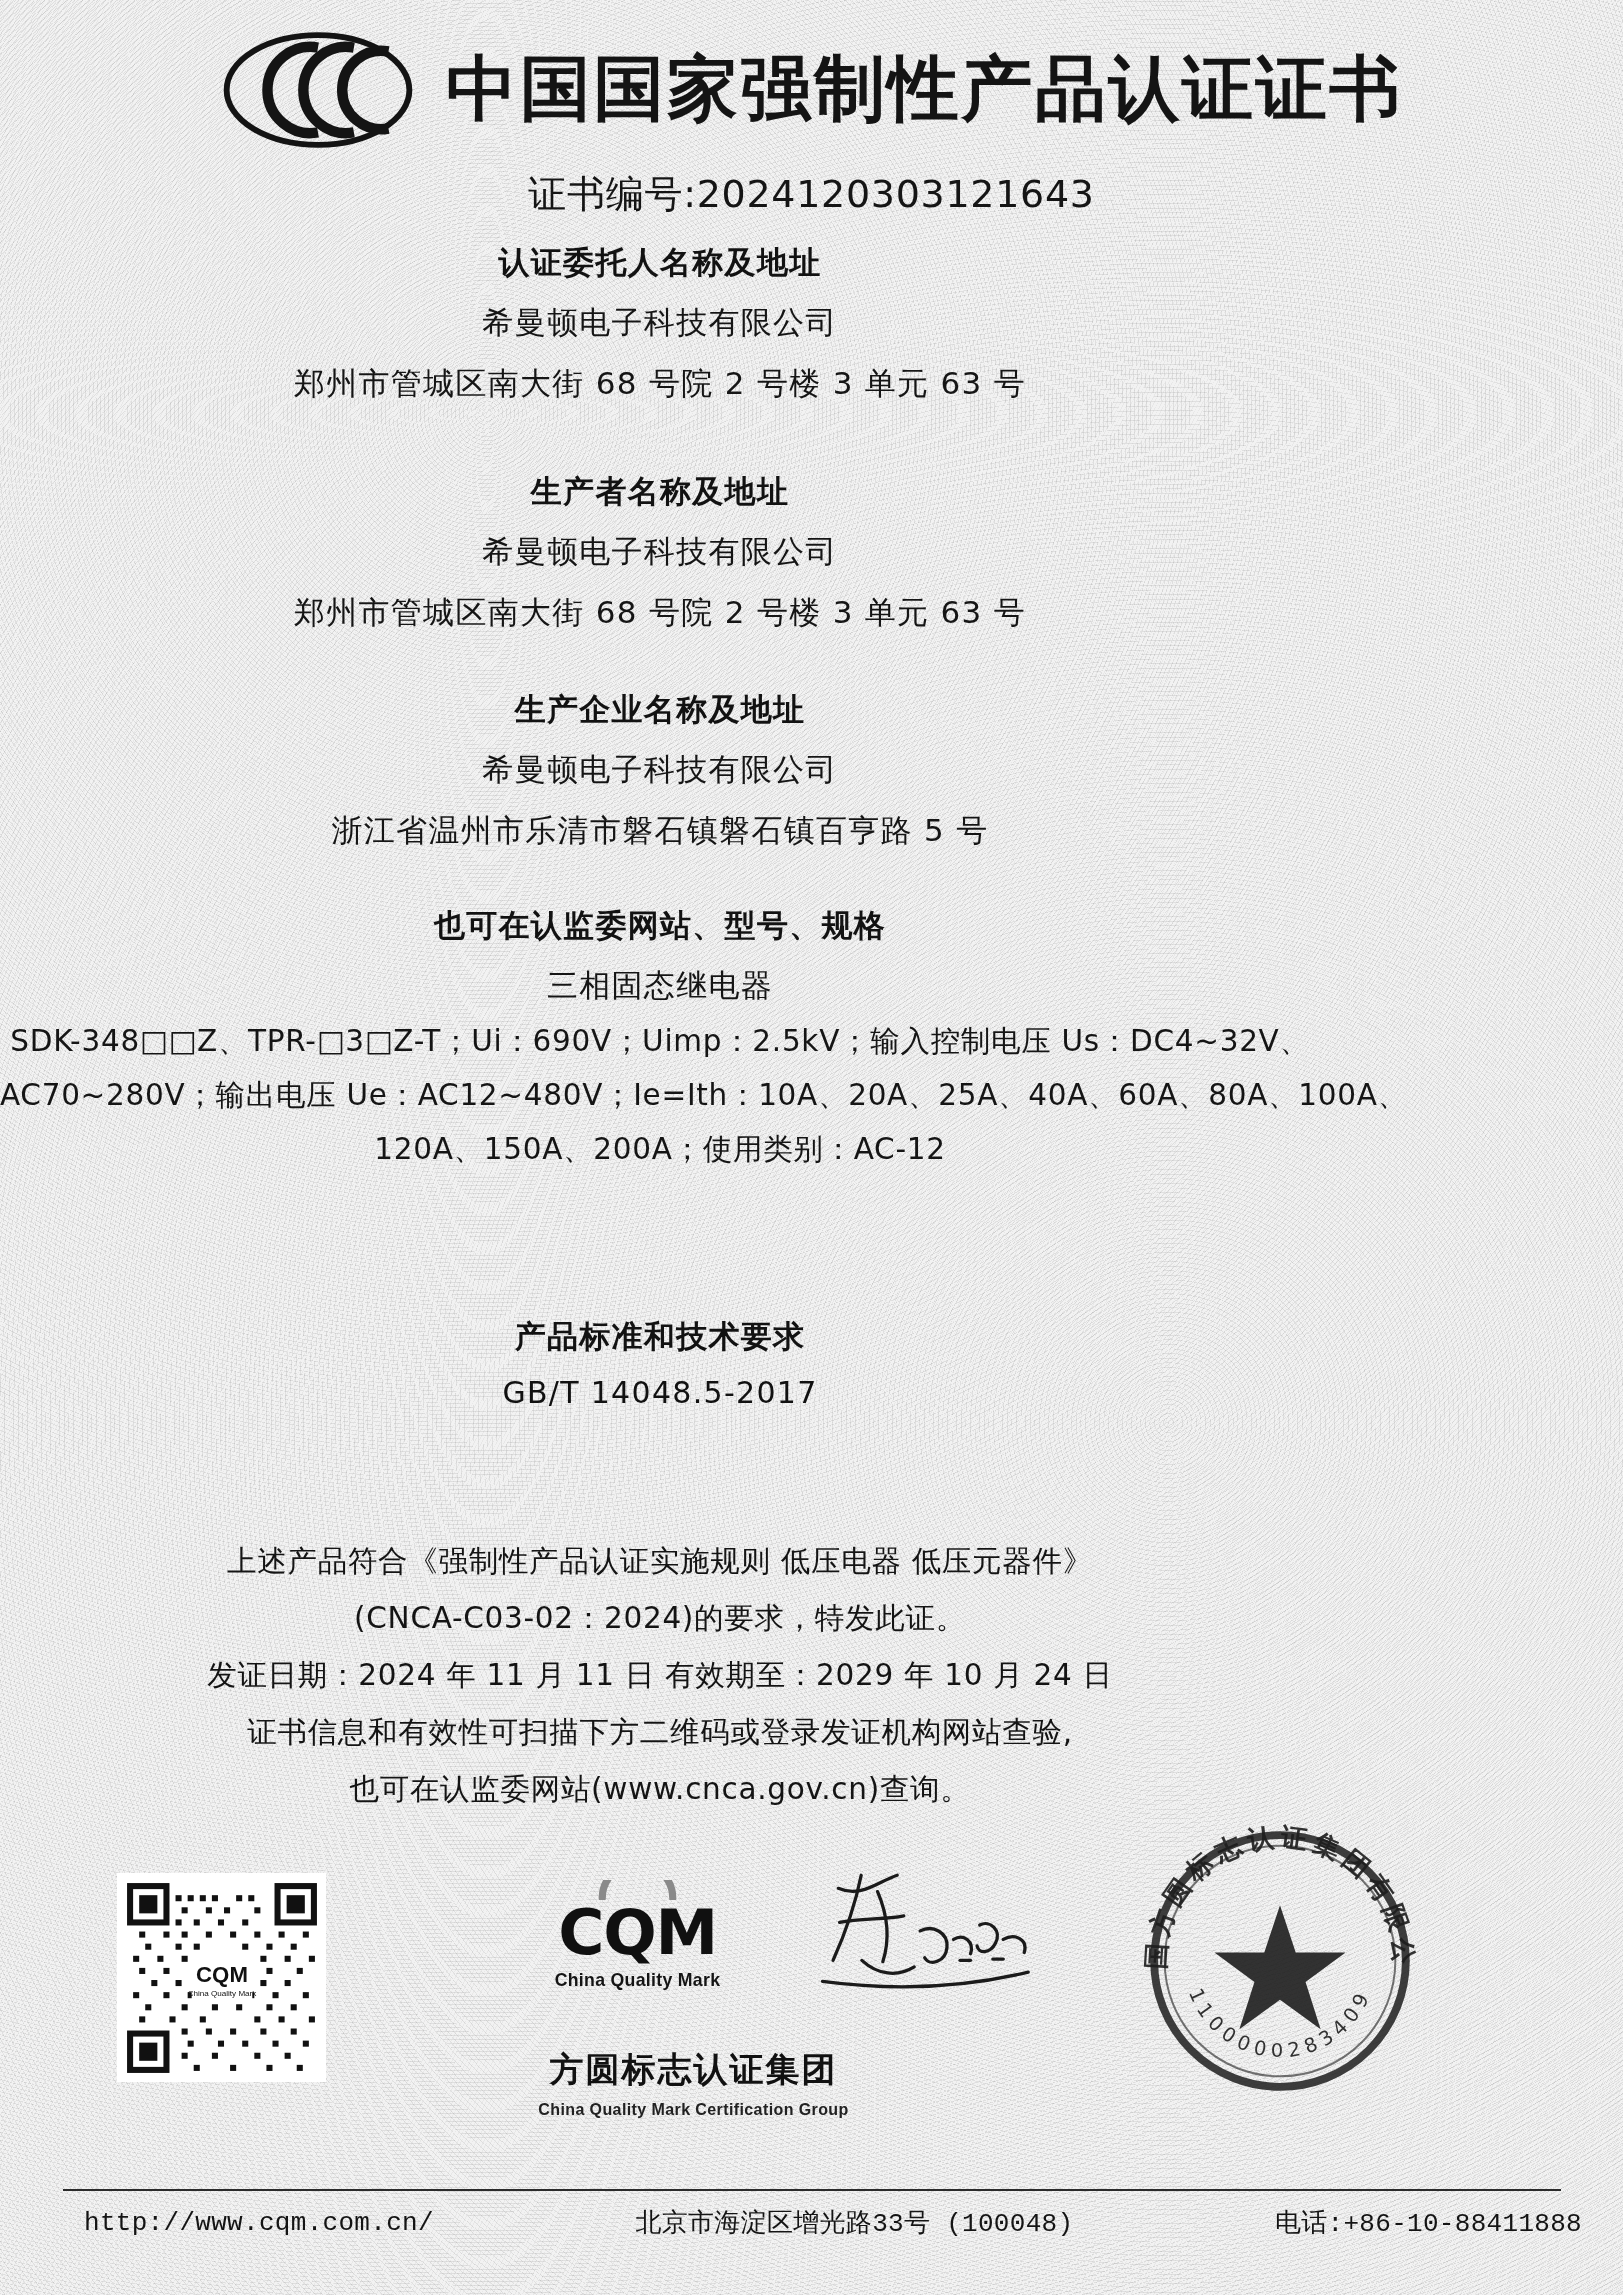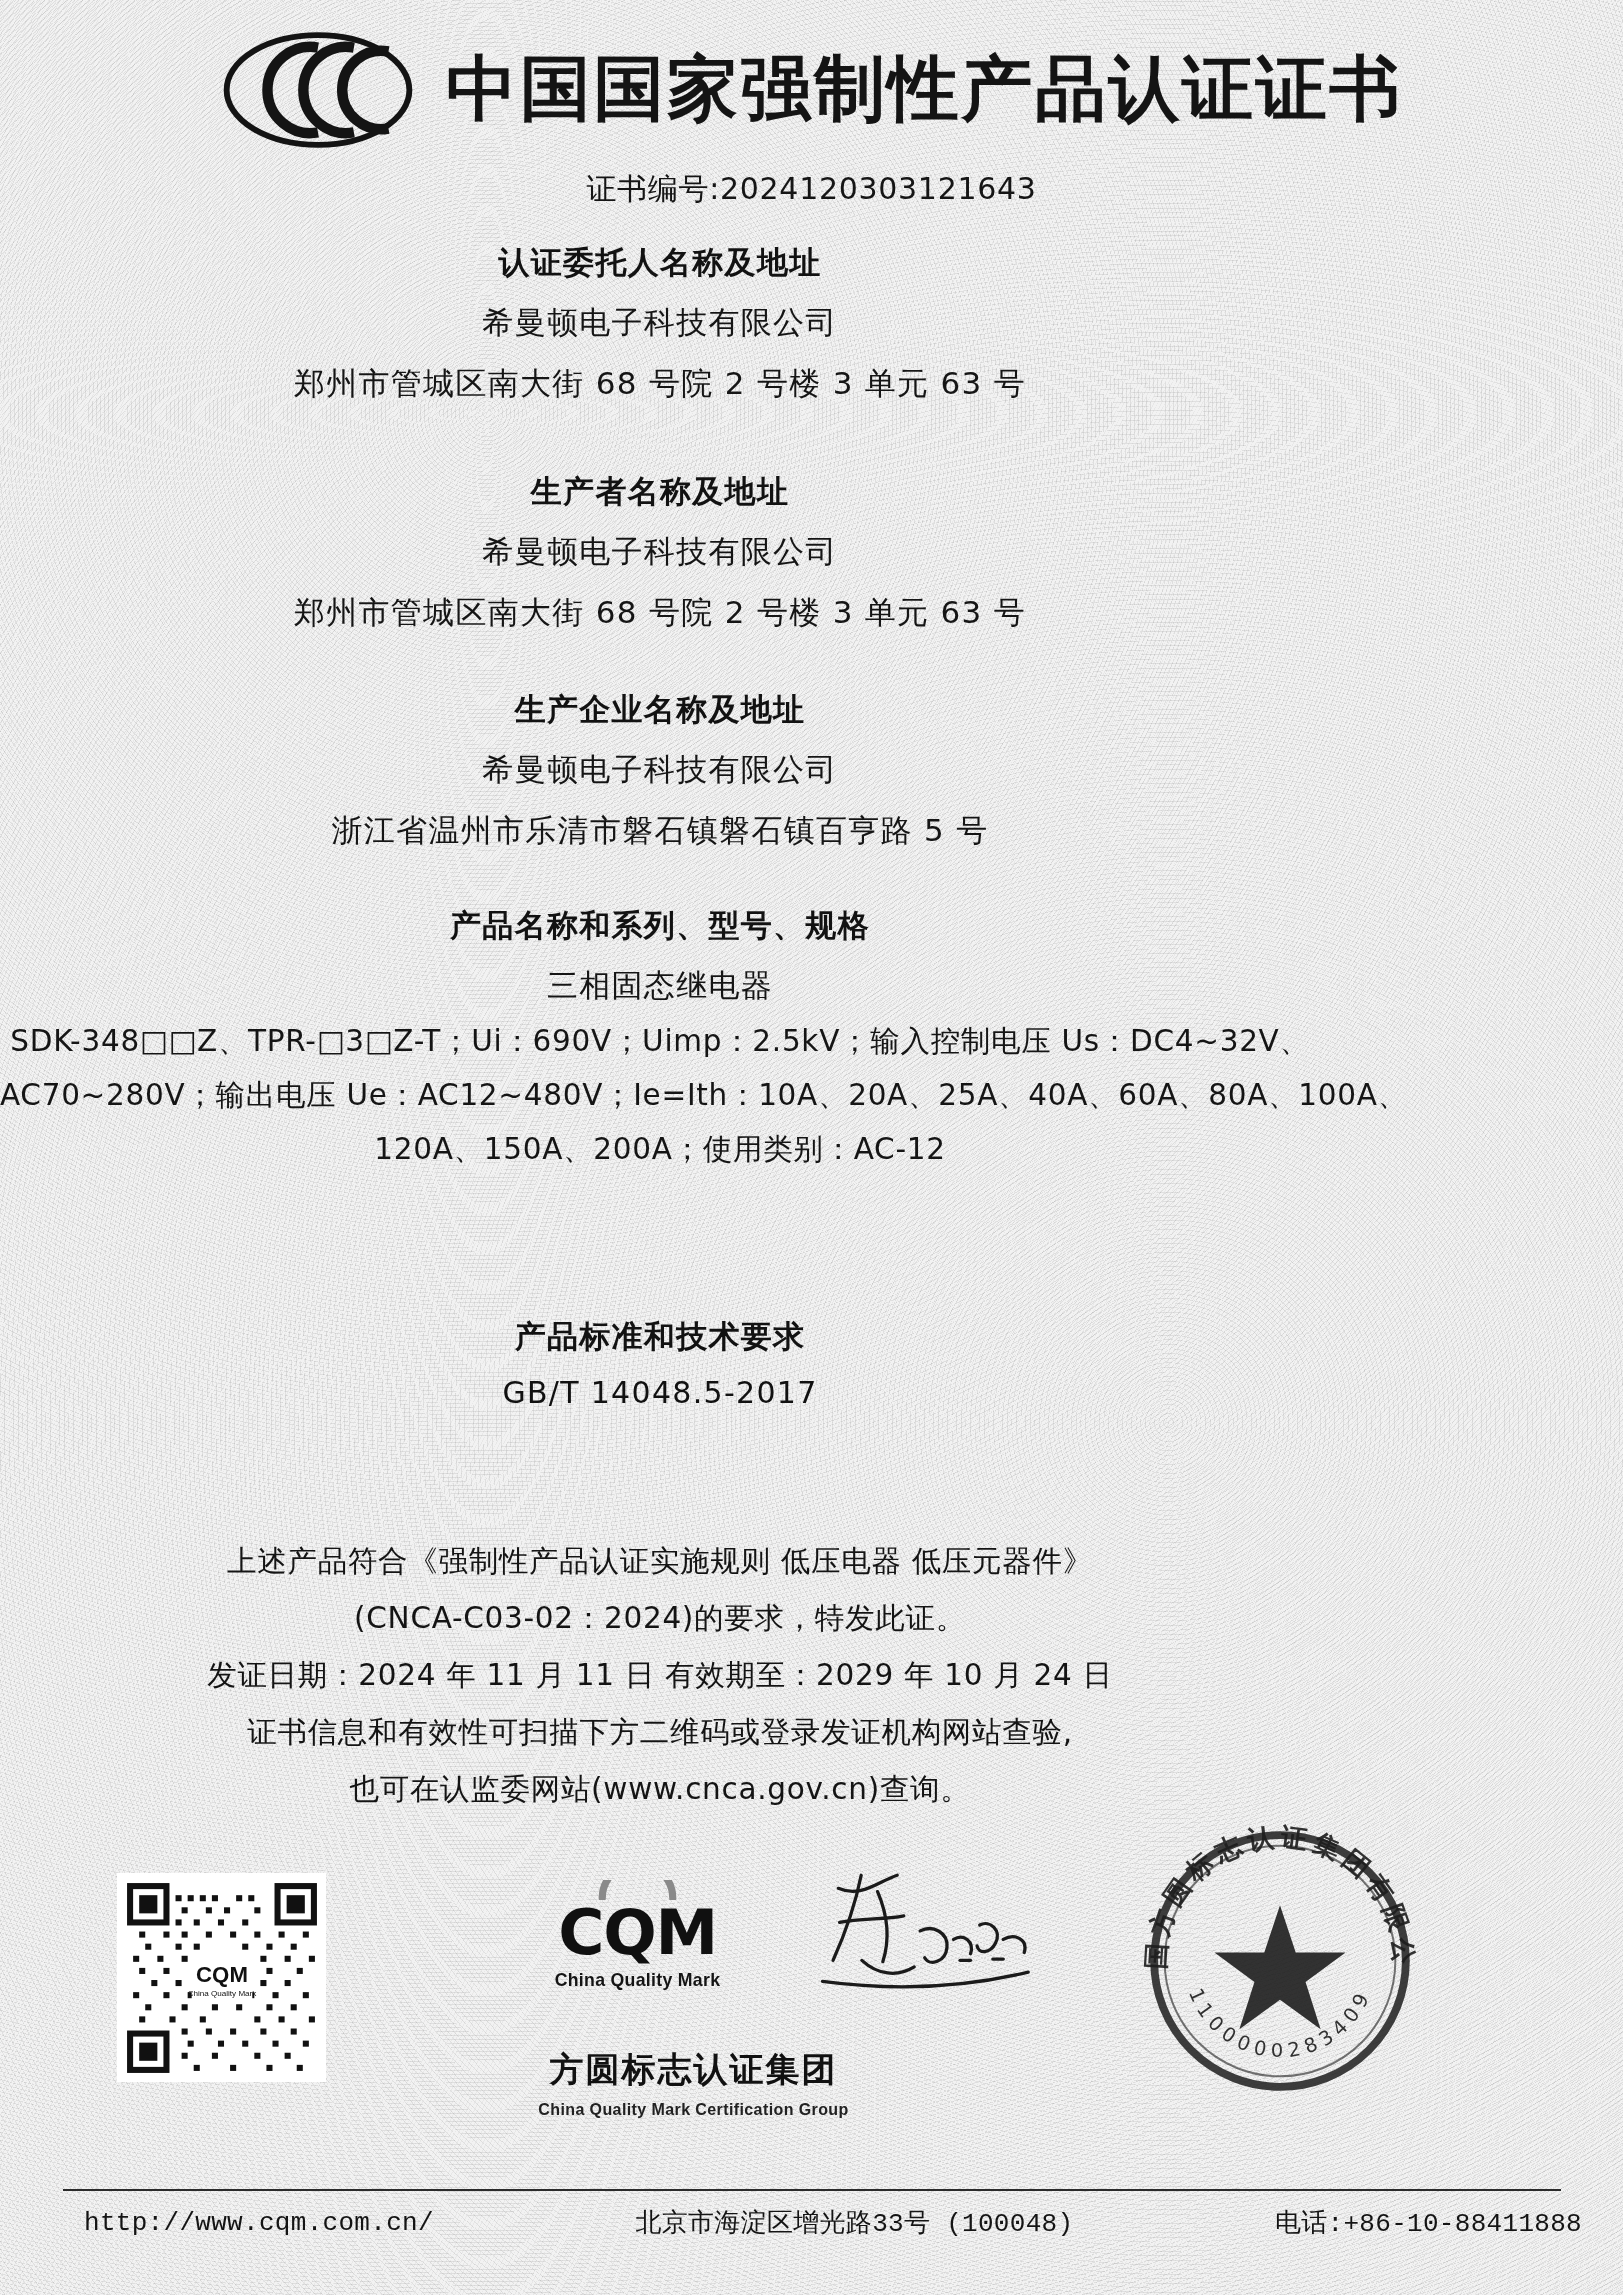--- a/index.html
+++ b/index.html
@@ -54,21 +54,21 @@
     white-space: nowrap;
     color: #141414;
   }
 
   .cert-no {
     position: absolute;
     top: 169px;
     width: 1623px;
     text-align: center;
     font-family: "DejaVu Sans", "Liberation Sans", sans-serif;
-    font-size: 30px;
+    font-size: 38px;
     letter-spacing: 0.7px;
     color: #151515;
   }
 
   
   .block { position: absolute; width: 1320px; text-align: center; }
   .blk-title {
     font-family: "DejaVu Sans", "Liberation Sans", sans-serif;
     font-weight: bold;
     font-size: 31px;
@@ -241,21 +241,21 @@
     <div class="blk-line">郑州市管城区南大街 68 号院 2 号楼 3 单元 63 号</div>
   </div>
 
   <div class="block" style="top:689px;">
     <div class="blk-title">生产企业名称及地址</div>
     <div class="blk-line">希曼顿电子科技有限公司</div>
     <div class="blk-line">浙江省温州市乐清市磐石镇磐石镇百亨路 5 号</div>
   </div>
 
   <div class="block" style="top:905px;">
-    <div class="blk-title">产品名称和系列、型号、规格</div>
+    <div class="blk-title">也可在认监委网站、型号、规格</div>
     <div class="blk-line">三相固态继电器</div>
     <div class="spec-line">SDK-348□□Z、TPR-□3□Z-T；Ui：690V；Uimp：2.5kV；输入控制电压 Us：DC4~32V、</div>
     <div class="spec-line">AC70~280V；输出电压 Ue：AC12~480V；Ie=Ith：10A、20A、25A、40A、60A、80A、100A、</div>
     <div class="spec-line">120A、150A、200A；使用类别：AC-12</div>
   </div>
 
   <div class="block" style="top:1316px;">
     <div class="blk-title">产品标准和技术要求</div>
     <div class="std-value">GB/T 14048.5-2017</div>
   </div>

